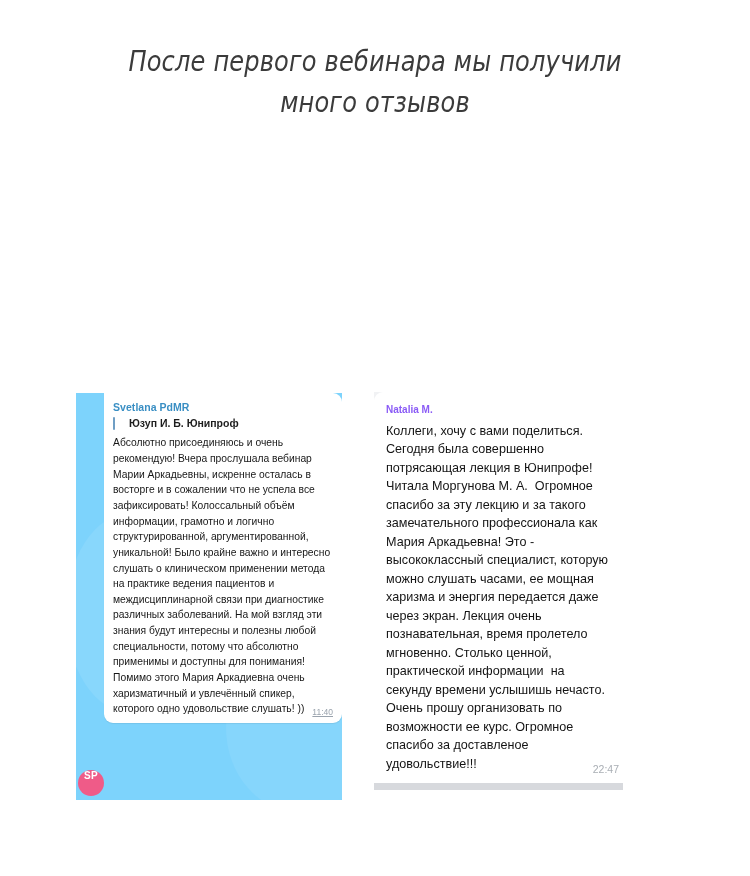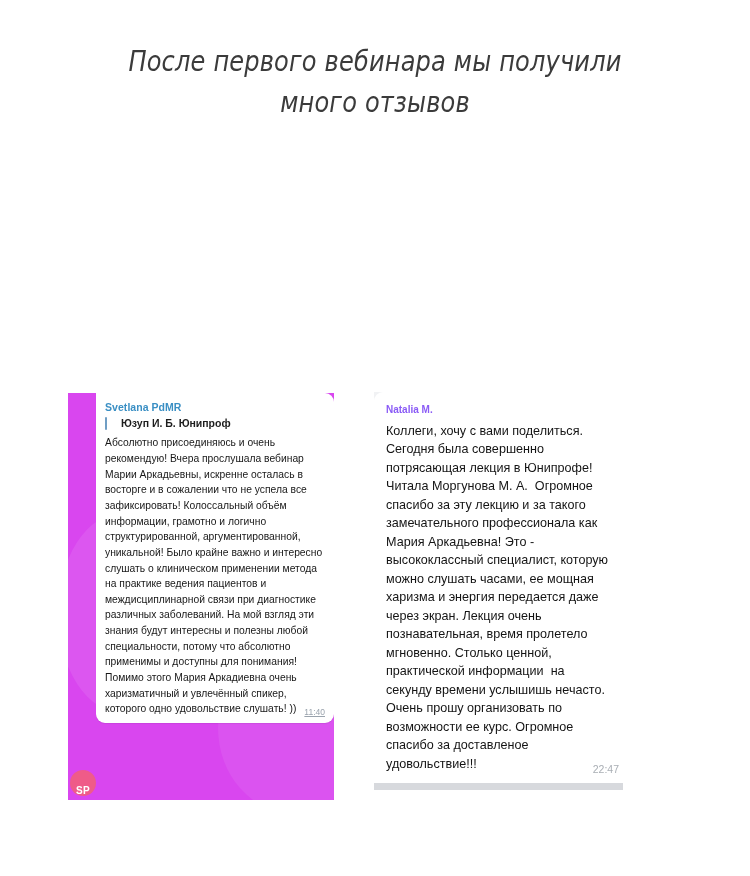--- a/index.html
+++ b/index.html
@@ -39,25 +39,25 @@
     position: absolute;
     left: 0;
     top: 0;
     width: 750px;
     height: 876px;
   }
 
   
   .shot-left {
     position: absolute;
-    left: 68px;
+    left: 76px;
     top: 393px;
     width: 266px;
     height: 407px;
-    background: #d946ef;
+    background: #7dd3fc;
     overflow: hidden;
   }
   .shot-left .wallpaper-blob {
     position: absolute;
     left: -10px;
     top: 120px;
     width: 130px;
     height: 200px;
     border-radius: 50%;
     background: rgba(255,255,255,0.09);
@@ -146,21 +146,21 @@
     bottom: 4px;
     width: 26px;
     height: 26px;
     border-radius: 50%;
     background: #ef5b88;
     color: #ffffff;
     font-size: 10px;
     font-weight: 700;
     letter-spacing: 0.3px;
     display: flex;
-    align-items: flex-end;
+    align-items: flex-start;
     justify-content: center;
   }
 
   
   .shot-right {
     position: absolute;
     left: 374px;
     top: 392px;
     width: 249px;
     height: 398px;

